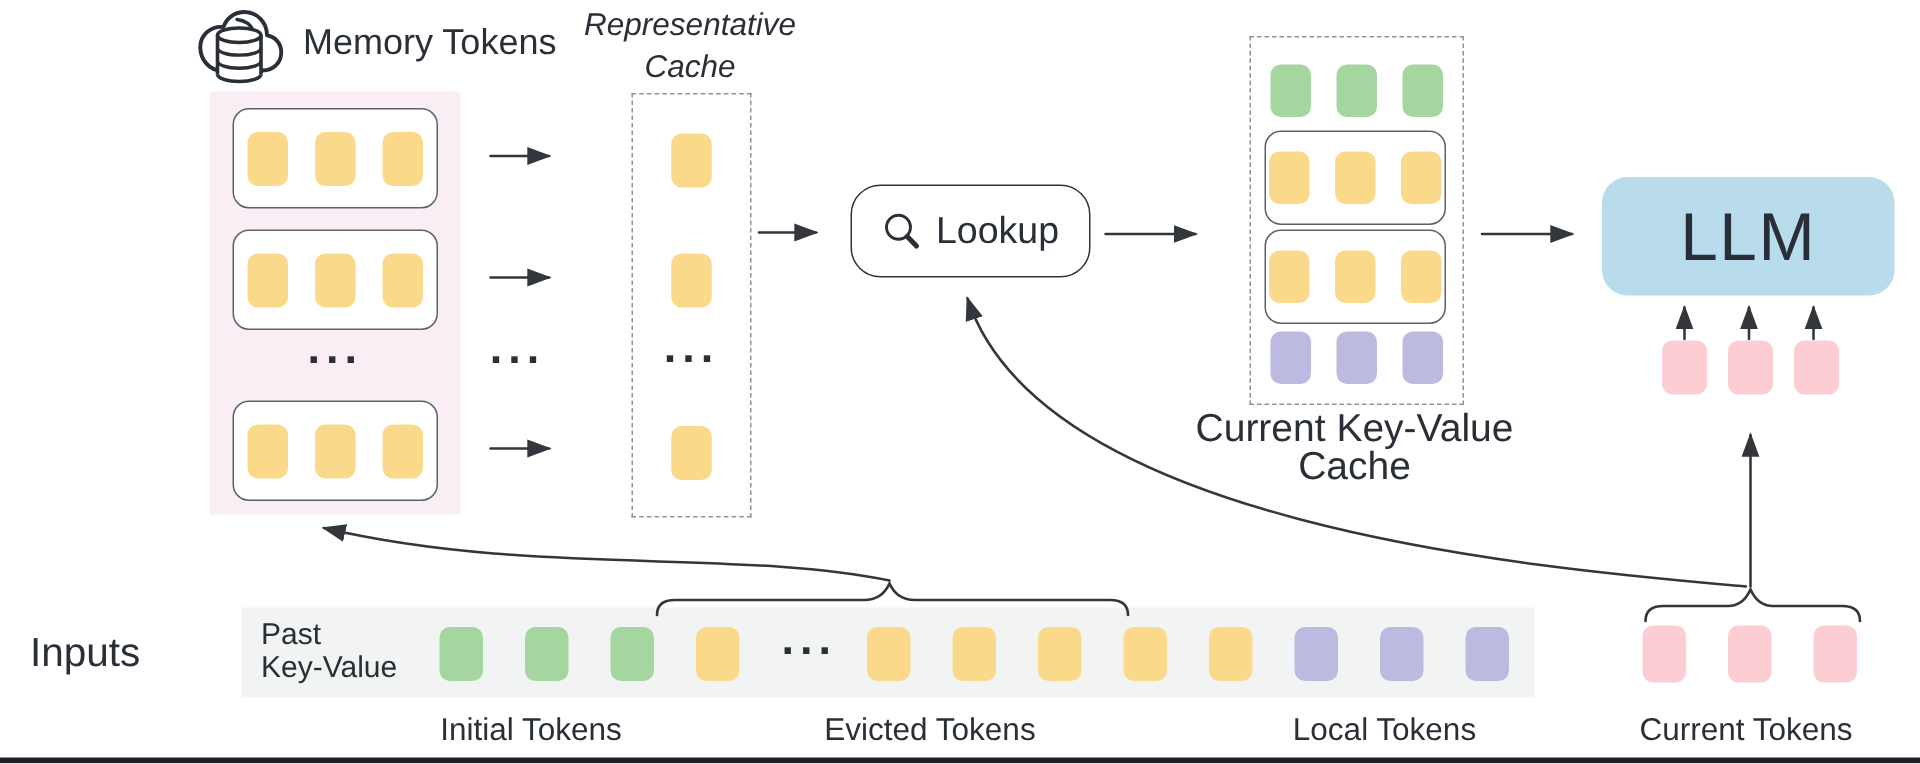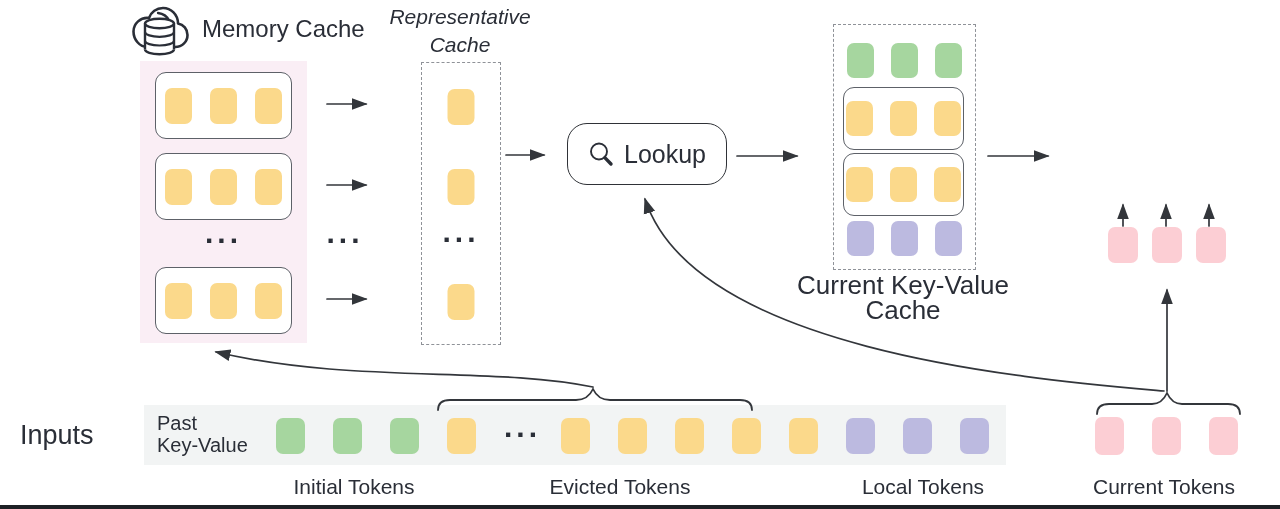--- a/index.html
+++ b/index.html
@@ -34,21 +34,21 @@
   .lookup-box{
     left:567px;top:123px;width:160px;height:62px;background:#fff;
     border:1.7px solid #2f3237;border-radius:20px;box-sizing:border-box;
     display:flex;align-items:center;justify-content:center;gap:9px;font-size:25px;
   }
   .llm-box{
     left:1068px;top:118px;width:195px;height:79px;background:var(--llm-blue,#B9DCEC);
     border-radius:17px;display:flex;align-items:center;justify-content:center;
     font-size:45px;letter-spacing:1px;
   }
-  .strip{left:144px;top:405px;width:862px;height:60px;background:var(--strip-gray,#F2F4F4);}
+  .strip{left:161px;top:405px;width:862px;height:60px;background:var(--strip-gray,#F2F4F4);}
   .pastkv{position:absolute;left:13px;top:7px;font-size:20px;line-height:22px;}
   .strip-tokens{position:absolute;left:132px;top:13px;display:flex;gap:28px;}
   .strip-tokens .tok{width:29px;height:36px;}
   .strip-tokens .dots{width:29px;text-align:center;margin-top:-6px;}
   .curr-tokens{left:1095px;top:417px;display:flex;gap:28px;}
   .curr-tokens .tok{width:29px;height:38px;}
   .llm-in-tokens{left:1108px;top:227px;display:flex;gap:14px;}
   .llm-in-tokens .tok{width:30px;height:36px;}
   
   .tok{width:27px;height:36px;border-radius:7px;display:inline-block;flex:none;}
@@ -73,21 +73,21 @@
              C 54 12.5 47 6 39 6 C 32.5 6 27 10 25 16 C 16.5 15 9.5 21.5 9.5 29.5
              C 9.5 37.5 15.5 45 23.5 45 Z" fill="none" stroke="#2A2E37" stroke-width="2.6" stroke-linejoin="round"></path>
     <path d="M 34 11 Q 42 12 45 18.5" fill="none" stroke="#2A2E37" stroke-width="2.3" stroke-linecap="round"></path>
     <path d="M 21 21.5 H 50 V 47.5 A 14.5 4.8 0 0 1 21 47.5 Z" fill="#fff" stroke="none"></path>
     <ellipse cx="35.5" cy="21.5" rx="14.5" ry="4.8" fill="#fff" stroke="#2A2E37" stroke-width="2.4"></ellipse>
     <path d="M 21 21.5 V 47.5 M 50 21.5 V 47.5" stroke="#2A2E37" stroke-width="2.4"></path>
     <path d="M 21 47.5 A 14.5 4.8 0 0 0 50 47.5" fill="none" stroke="#2A2E37" stroke-width="2.4"></path>
     <path d="M 21 30 A 14.5 4.8 0 0 0 50 30 M 21 38.7 A 14.5 4.8 0 0 0 50 38.7" fill="none" stroke="#2A2E37" stroke-width="2.2"></path>
   </svg>
 
-  <div class="abs h-memunits">Memory Cache</div>
+  <div class="abs h-memunits">Memory Tokens</div>
   <div class="abs h-reptok">
     <div>Representative</div>
     <div>Cache</div>
   </div>
   <div class="abs h-inputs">Inputs</div>
 
   <div class="abs memory-panel">
     <div class="unit-box" style="top:11px;">
         <span class="tok yellow"></span>
         <span class="tok yellow"></span>
@@ -143,20 +143,23 @@
         <span class="tok purple"></span>
         <span class="tok purple"></span>
         <span class="tok purple"></span>
       </div>
   </div>
   <div class="abs h-cachelabel">
     <div>Current Key-Value</div>
     <div>Cache</div>
   </div>
 
+  <div class="abs llm-box">
+    <span>LLM</span>
+  </div>
   <div class="abs llm-in-tokens">
       <span class="tok pink"></span>
       <span class="tok pink"></span>
       <span class="tok pink"></span>
     </div>
 
   <div class="abs strip">
     <div class="pastkv">
       <div>Past</div>
       <div>Key-Value</div>

